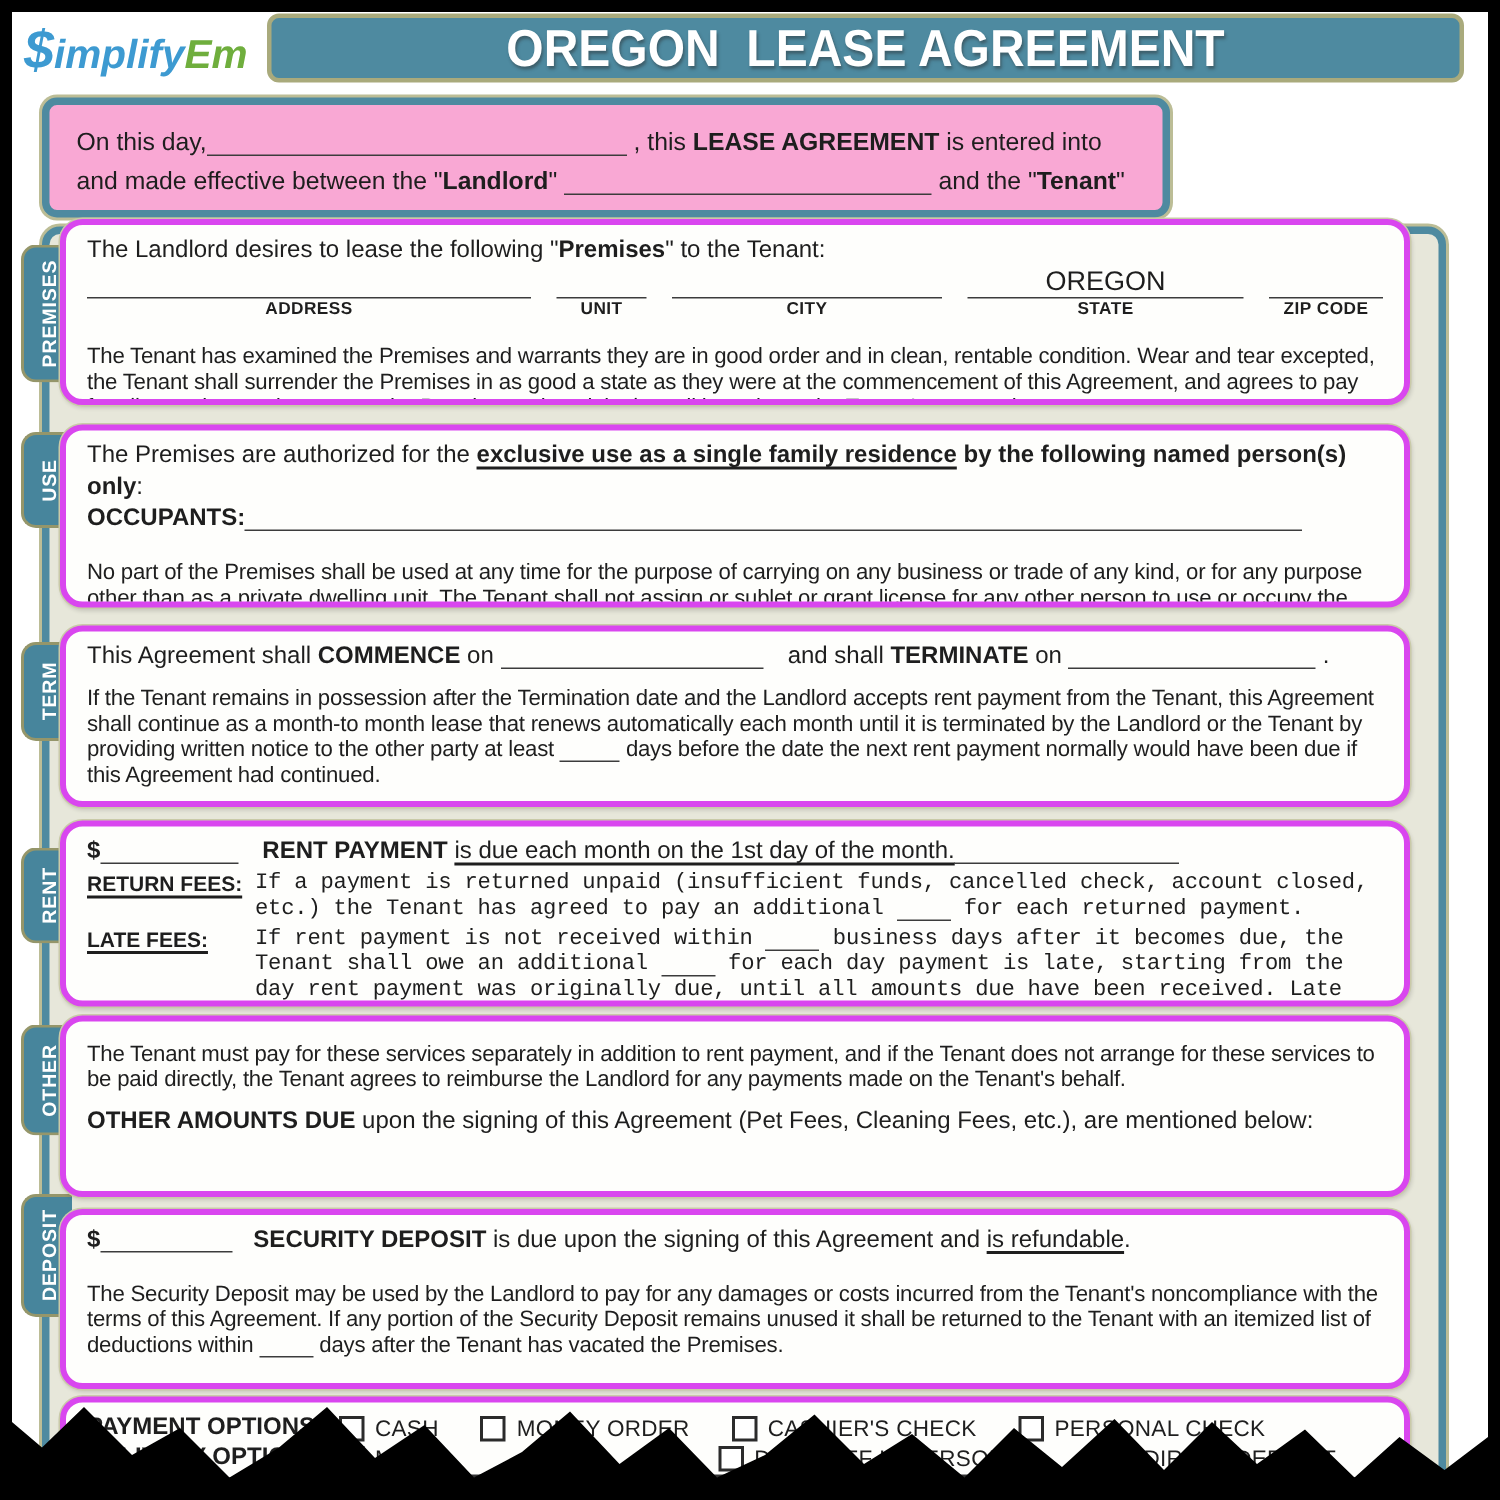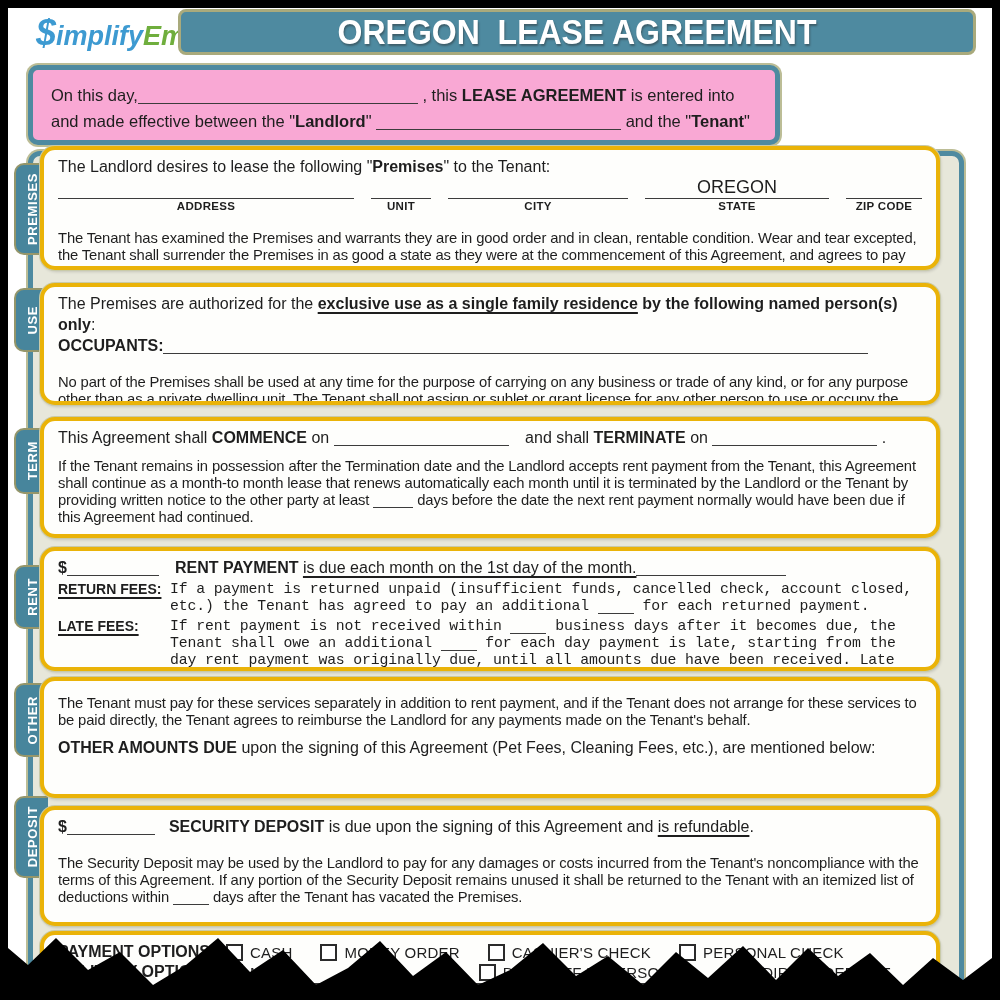--- a/index.html
+++ b/index.html
@@ -6,36 +6,36 @@
   .canvas{position:relative;width:1000px;height:1000px;background:#000;overflow:hidden;
           font-family:"Liberation Sans","DejaVu Sans",sans-serif;color:#1e1e1e;}
   .paper{position:absolute;left:8px;top:8px;width:984px;height:984px;background:#fff;
     clip-path:polygon(0px 0px,984px 0px,984px 950px,955px 972px,925px 950px,895px 977px,862px 945px,
       830px 968px,800px 940px,768px 972px,735px 938px,700px 970px,668px 944px,635px 977px,600px 948px,
       568px 968px,535px 935px,502px 962px,470px 977px,438px 944px,405px 968px,372px 933px,340px 960px,
       308px 977px,275px 942px,242px 964px,210px 930px,178px 957px,145px 977px,112px 944px,80px 962px,
       48px 930px,20px 957px,0px 940px);
     filter:drop-shadow(0px 6px 3px rgba(80,80,80,0.85)) drop-shadow(0px 2px 1px rgba(110,110,110,0.6));}
   
-  .logo{position:absolute;left:8px;top:4px;font-style:italic;font-weight:bold;white-space:nowrap;margin-left:20px;}
+  .logo{position:absolute;left:8px;top:4px;font-style:italic;font-weight:bold;white-space:nowrap;}
   .lg-s{font-size:36px;color:#3d9ad1;}
   .lg-b{font-size:27px;color:#3d9ad1;}
   .lg-g{font-size:27px;color:#6fae3d;}
   .banner{position:absolute;left:170px;top:1px;width:792px;height:40px;background:#4e8aa0;
     border:3px solid #a9aa7c;border-radius:8px;display:flex;align-items:center;justify-content:center;}
   .title{color:#fff;font-weight:bold;font-size:32px;letter-spacing:0px;white-space:pre;
     text-shadow:1px 2px 2px rgba(40,40,40,0.45);transform:scaleY(1.08);}
   
   .intro-box{position:absolute;left:20px;top:57px;width:752px;height:80px;background:#f9a8d4;
     border:5px solid #4e8aa0;border-radius:10px;box-shadow:0 0 0 2px #bcbd96;box-sizing:border-box;
     padding:12px 18px 0 18px;font-size:16.5px;line-height:26px;}
   .big-container{position:absolute;left:20px;top:143px;width:936px;height:841px;background:#e7e7da;
     border:5px solid #4e8aa0;border-radius:12px;box-shadow:0 0 0 2px #bcbd96;box-sizing:border-box;z-index:0;}
   
-  .box{position:absolute;left:32px;width:900px;background:#fefefc;border:4px solid #eab308;
+  .box{position:absolute;left:32px;width:900px;background:#fefefc;border:4px solid #d946ef;
     border-radius:15px;box-sizing:border-box;z-index:2;padding:6px 14px;overflow:hidden;
     box-shadow:0 0 0 1px #c9caa8,1px 2px 3px rgba(0,0,0,0.15);}
   .b-premises{top:138px;height:124px;}
   .b-use{top:275px;height:122px;}
   .b-term{top:409px;height:121px;}
   .b-rent{top:539px;height:124px;}
   .b-other{top:669px;height:121px;}
   .b-deposit{top:798px;height:120px;}
   .b-payment{top:923px;height:100px;position:absolute;}
   

